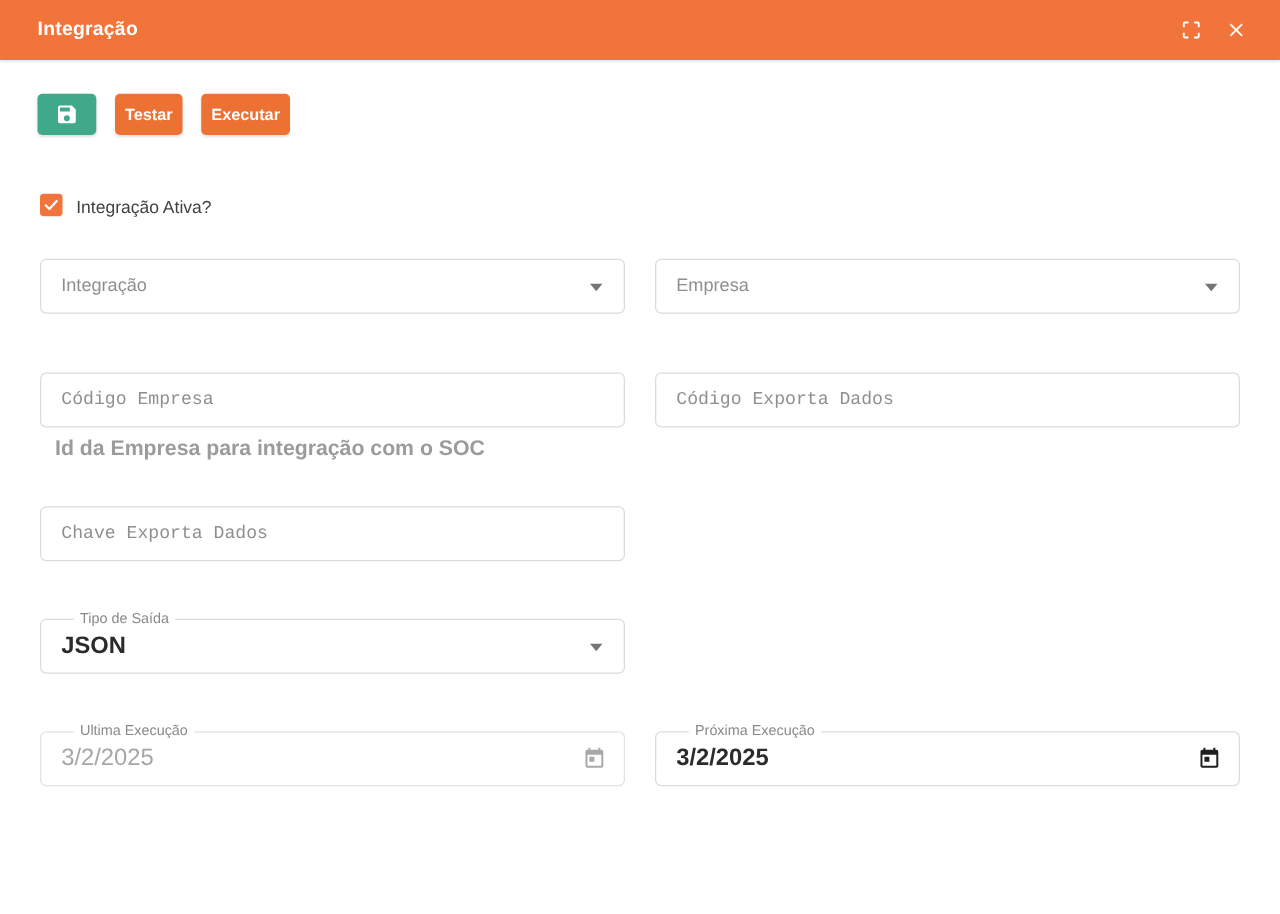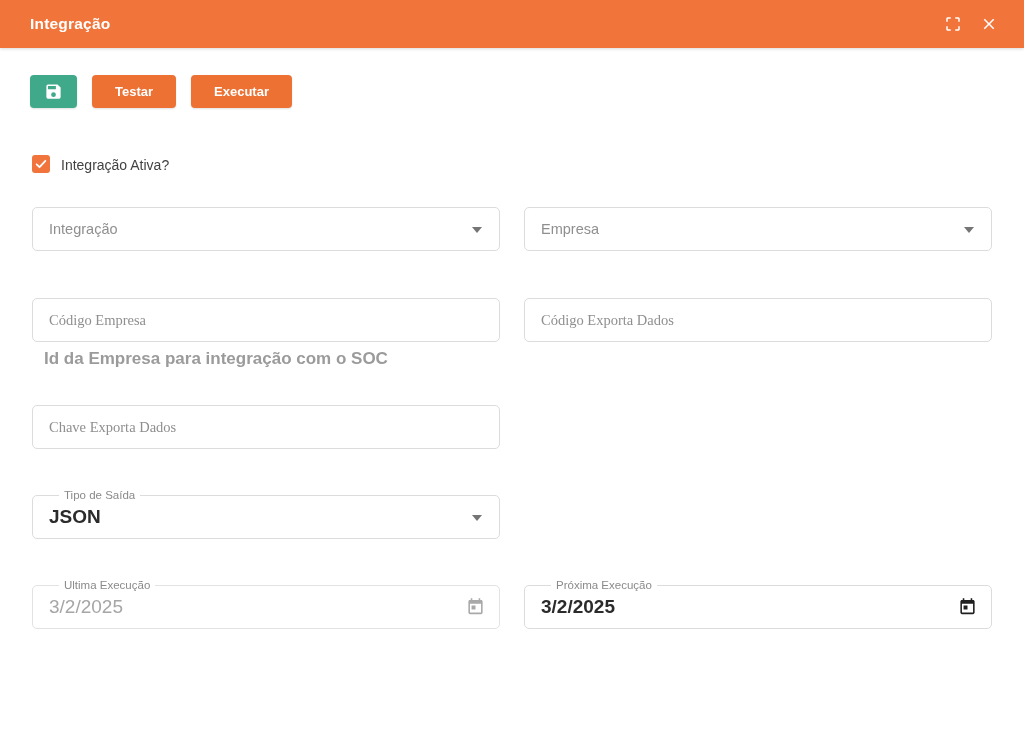--- a/index.html
+++ b/index.html
@@ -34,21 +34,21 @@
   
   .toolbar { margin: 27px 30px 0; display: flex; align-items: center; gap: 15px; height: 33px; }
   .btn {
     height: 33px;
     border: none;
     border-radius: 4px;
     color: #ffffff;
     font-family: inherit;
     font-size: 13px;
     font-weight: bold;
-    padding: 0 23px;
+    padding: 0 8px;
     cursor: pointer;
     display: inline-flex;
     align-items: center;
     justify-content: center;
     box-shadow: 0 1px 2px rgba(0,0,0,.12);
   }
   .btn-save { background: #3fa98a; width: 47px; padding: 0; }
   .btn-save svg { width: 19px; height: 19px; display: block; }
   .btn-orange { background: #ed7133; }
 
@@ -92,21 +92,21 @@
     background: #ffffff;
     display: flex;
     align-items: center;
     padding: 0 16px;
     cursor: pointer;
   }
   .field input {
     border: none;
     outline: none;
     background: transparent;
-    font-family: Liberation Serif, serif;
+    font-family: Liberation Mono, monospace;
     font-size: 14.5px;
     color: #b91c1c;
     width: 100%;
     height: 100%;
     cursor: text;
   }
   .field input::placeholder { color: #8f8f8f; opacity: 1; }
   .placeholder-text { font-size: 14.5px; color: #8f8f8f; }
   .value-text { font-size: 19px; color: #2b2b2b; font-weight: bold; }
   .value-muted { color: #a6a6a6; font-weight: normal; }

